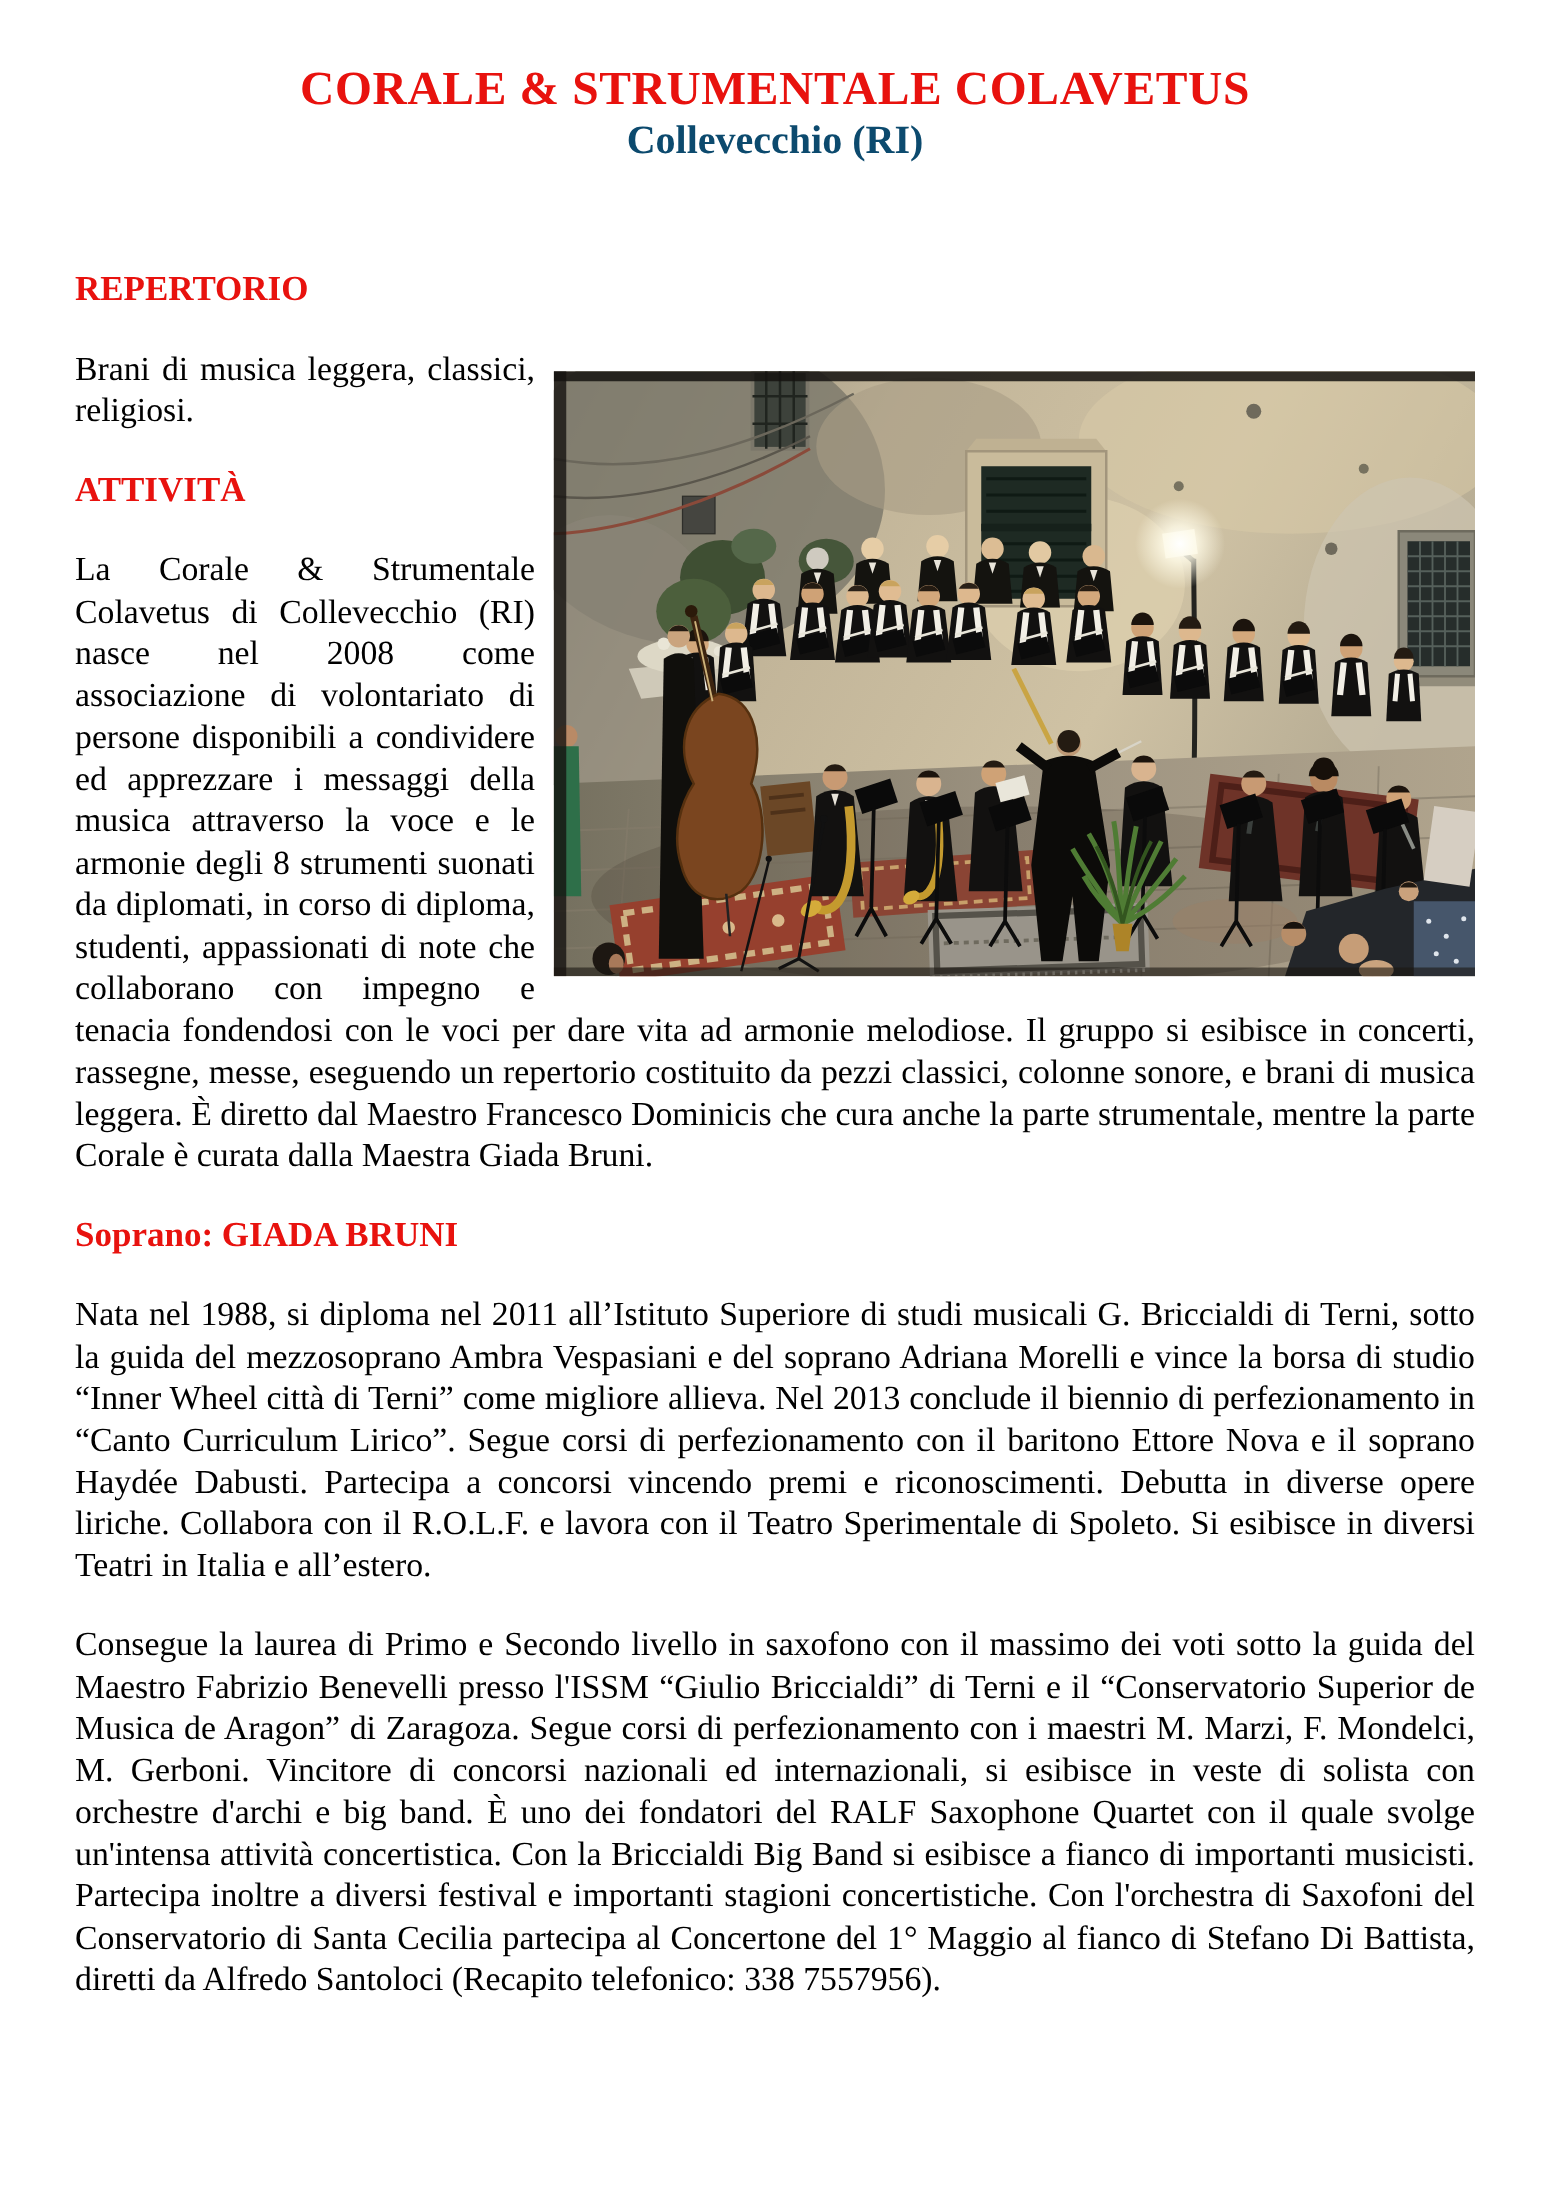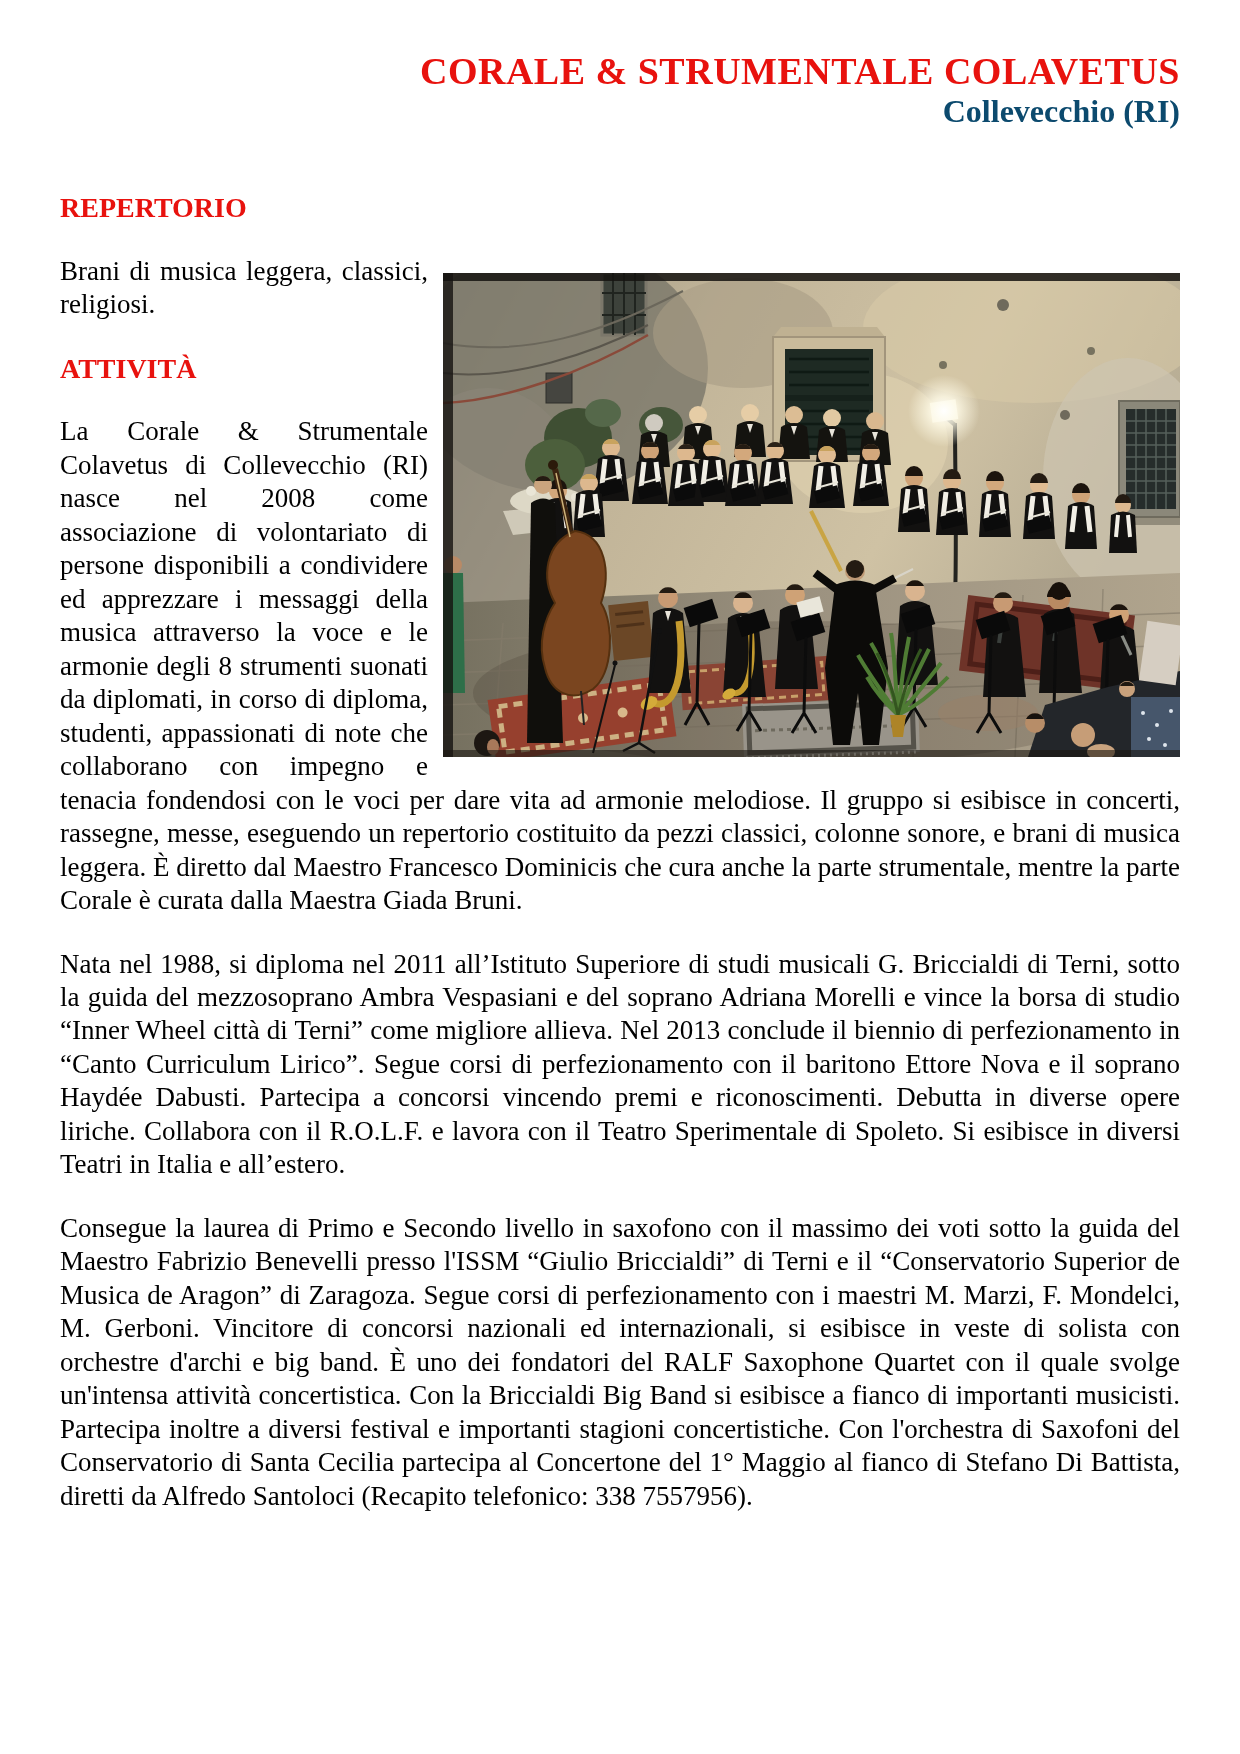--- a/index.html
+++ b/index.html
@@ -5,37 +5,37 @@
   html,body { margin:0; padding:0; background:#ffffff; }
   .page {
     position:relative;
     width:1240px; min-height:1754px;
     box-sizing:border-box;
     padding:50px 60px 40px 60px;
     background:#ffffff;
     font-family:"Liberation Serif","DejaVu Serif",serif;
     font-size:27px; line-height:1.24; color:#000;
   }
-  header { text-align:right; }
+  header { text-align:center; }
   .doc-title {
     margin:0; font-size:38px; line-height:1.12; font-weight:bold;
     color:#e8120e; letter-spacing:0.5px;
   }
   .doc-sub { margin:0; font-size:32px; line-height:1.15; font-weight:bold; color:#0c4a6e; }
   main { display:block; }
   figure.photo {
     float:right; width:737px; height:484px;
     margin:82px 0 14px 15px; padding:0;
   }
   figure.photo svg { display:block; width:737px; height:484px; }
   h3.sec {
     color:#e8120e; font-size:28px; line-height:1.2;
     font-weight:bold; margin:30px 0;
   }
-  h3.sec.first { margin-top:62px; }
+  h3.sec.first { margin-top:86px; }
   p.body-text { margin:30px 0; text-align:justify; }
 </style>
 </head>
 <body>
 
 <div class="page">
   <header>
     <h1 class="doc-title">CORALE &amp; STRUMENTALE COLAVETUS</h1>
     <h2 class="doc-sub">Collevecchio (RI)</h2>
   </header>
@@ -479,18 +479,19 @@
         </g>
       </svg>
     </figure>
 
     <h3 class="sec first">REPERTORIO</h3>
     <p class="body-text">Brani di musica leggera, classici, religiosi.</p>
 
     <h3 class="sec">ATTIVITÀ</h3>
     <p class="body-text">La Corale &amp; Strumentale Colavetus di Collevecchio (RI) nasce nel 2008 come associazione di volontariato di persone disponibili a condividere ed apprezzare i messaggi della musica attraverso la voce e le armonie degli 8 strumenti suonati da diplomati, in corso di diploma, studenti, appassionati di note che collaborano con impegno e tenacia fondendosi con le voci per dare vita ad armonie melodiose. Il gruppo si esibisce in concerti, rassegne, messe, eseguendo un repertorio costituito da pezzi classici, colonne sonore, e brani di musica leggera. È diretto dal Maestro Francesco Dominicis che cura anche la parte strumentale, mentre la parte Corale è curata dalla Maestra Giada Bruni.</p>
 
+    <h3 class="sec">Soprano: GIADA BRUNI</h3>
     <p class="body-text">Nata nel 1988, si diploma nel 2011 all’Istituto Superiore di studi musicali G. Briccialdi di Terni, sotto la guida del mezzosoprano Ambra Vespasiani e del soprano Adriana Morelli e vince la borsa di studio “Inner Wheel città di Terni” come migliore allieva. Nel 2013 conclude il biennio di perfezionamento in “Canto Curriculum Lirico”. Segue corsi di perfezionamento con il baritono Ettore Nova e il soprano Haydée Dabusti. Partecipa a concorsi vincendo premi e riconoscimenti. Debutta in diverse opere liriche. Collabora con il R.O.L.F. e lavora con il Teatro Sperimentale di Spoleto. Si esibisce in diversi Teatri in Italia e all’estero.</p>
 
     <p class="body-text">Consegue la laurea di Primo e Secondo livello in saxofono con il massimo dei voti sotto la guida del Maestro Fabrizio Benevelli presso l'ISSM “Giulio Briccialdi” di Terni e il “Conservatorio Superior de Musica de Aragon” di Zaragoza. Segue corsi di perfezionamento con i maestri M. Marzi, F. Mondelci, M. Gerboni. Vincitore di concorsi nazionali ed internazionali, si esibisce in veste di solista con orchestre d'archi e big band. È uno dei fondatori del RALF Saxophone Quartet con il quale svolge un'intensa attività concertistica. Con la Briccialdi Big Band si esibisce a fianco di importanti musicisti. Partecipa inoltre a diversi festival e importanti stagioni concertistiche. Con l'orchestra di Saxofoni del Conservatorio di Santa Cecilia partecipa al Concertone del 1° Maggio al fianco di Stefano Di Battista, diretti da Alfredo Santoloci (Recapito telefonico: 338 7557956).</p>
 
   </main>
 </div>
 
 </body></html>

